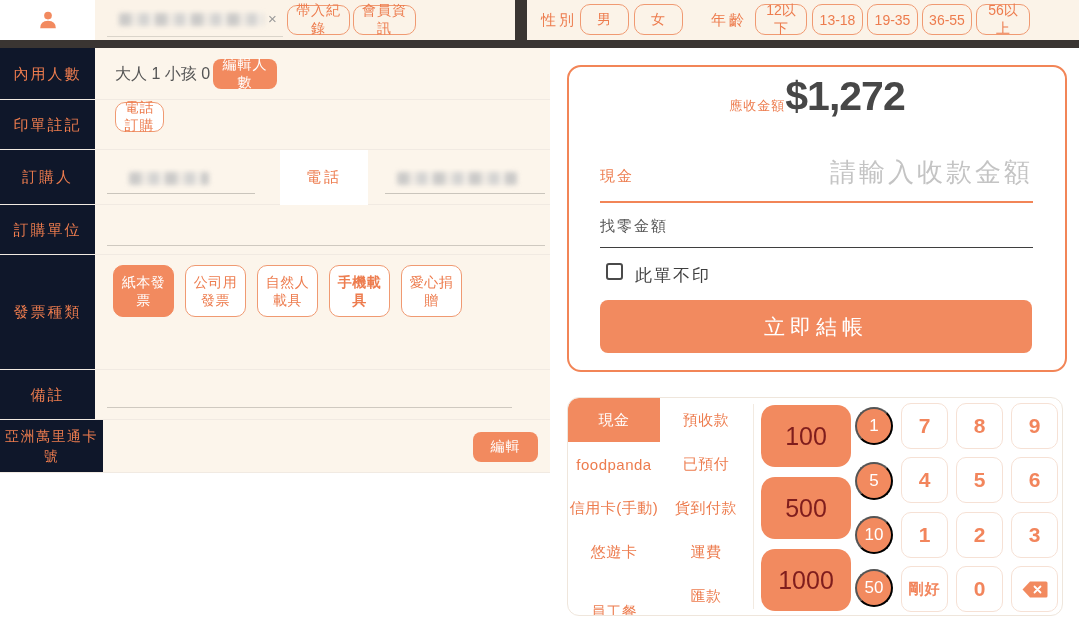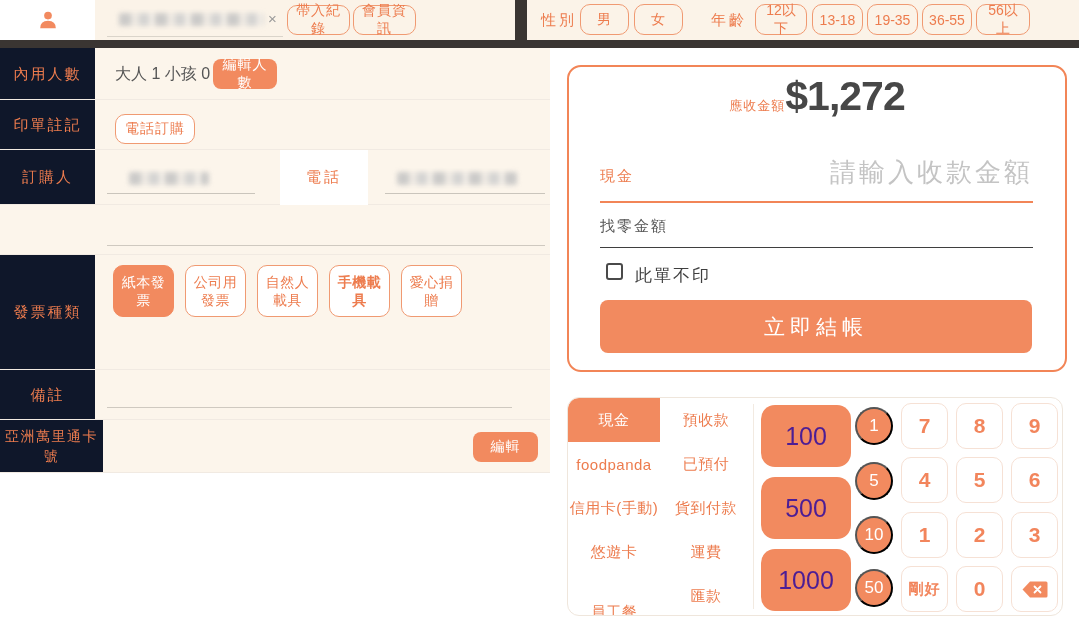--- a/index.html
+++ b/index.html
@@ -52,21 +52,21 @@
   .checkout{position:absolute;left:31px;right:33px;top:233px;height:53px;background:#F28A5F;border:none;
     border-radius:8px;color:#fff;font-size:21px;letter-spacing:5px;display:flex;align-items:center;justify-content:center;cursor:pointer;}
   
   .kp-card{left:567px;top:397px;width:496px;height:219px;background:#fff;
     border:1px solid #EFE6DC;border-radius:12px;box-sizing:border-box;overflow:hidden;}
   .method-cell{position:absolute;width:92px;height:44px;display:flex;align-items:center;justify-content:center;
     color:#ED7C4E;font-size:15px;letter-spacing:.5px;cursor:pointer;white-space:nowrap;}
   .method-cell.selected{background:#F28A5F;color:#fff;border-top-left-radius:11px;}
   .v-div{position:absolute;left:185px;top:6px;bottom:6px;border-left:1px solid #F2EAE1;}
   .quick-btn{position:absolute;left:193px;width:90px;height:62px;background:#F28A5F;border:none;border-radius:14px;
-    color:#4c1d95;font-size:25px;display:flex;align-items:center;justify-content:center;cursor:pointer;}
+    color:#7f1d1d;font-size:25px;display:flex;align-items:center;justify-content:center;cursor:pointer;}
   .denom{position:absolute;left:287px;width:38px;height:38px;border-radius:50%;background:#F28A5F;color:#fff;
     font-size:17px;display:flex;align-items:center;justify-content:center;cursor:pointer;}
   .key{position:absolute;width:47px;height:46px;background:#fff;border:1px solid #F6E1D5;border-radius:10px;
     color:#F2855C;font-size:21px;font-weight:bold;display:flex;align-items:center;justify-content:center;cursor:pointer;box-sizing:border-box;}
   .key.small{font-size:15px;letter-spacing:1px;}
 </style>
 </head>
 <body>
 
 <div class="abs topbar" style="left:0;top:0;width:515px;height:40px;">
@@ -104,37 +104,38 @@
 <div class="abs dark" style="left:0;top:40px;width:1079px;height:8px;"></div>
 
 <div class="row" style="top:48px;height:52px;">
   <div class="labelcell">內用人數</div>
   <span class="abs formtext" style="left:115px;top:16px;">大人 1  小孩 0</span>
   <button class="abs fill-btn" style="left:213px;top:11px;width:64px;height:30px;">編輯人數</button>
 </div>
 
 <div class="row" style="top:100px;height:50px;">
   <div class="labelcell">印單註記</div>
-  <button class="abs pill white" style="left:115px;top:14px;width:80px;height:30px;">電話訂購</button>
+  <button class="abs pill white" style="left:115px;top:2px;width:49px;height:30px;">電話訂購</button>
 </div>
 
 <div class="row" style="top:150px;height:55px;">
   <div class="labelcell">訂購人</div>
   <div class="abs" style="left:107px;top:10px;width:148px;height:33px;border-bottom:1px solid #CAC5BC;">
     <span class="redact" style="position:absolute;left:22px;top:12px;width:80px;"></span>
   </div>
   <div class="abs" style="left:280px;top:0;width:88px;height:55px;background:#fff;display:flex;align-items:center;justify-content:center;">
     <span class="toplabel">電話</span>
   </div>
   <div class="abs" style="left:385px;top:10px;width:160px;height:33px;border-bottom:1px solid #CAC5BC;">
     <span class="redact" style="position:absolute;left:12px;top:12px;width:120px;"></span>
   </div>
 </div>
 
 <div class="row" style="top:205px;height:50px;">
+  <div class="labelcell">訂購單位</div>
   <div class="abs uline" style="left:107px;top:8px;width:438px;height:32px;"></div>
 </div>
 
 <div class="row" style="top:255px;height:115px;">
   <div class="labelcell">發票種類</div>
   <button class="inv-btn filled" style="left:113px;top:10px;">紙本發票</button>
   <button class="inv-btn outline" style="left:185px;top:10px;">公司用發票</button>
   <button class="inv-btn outline" style="left:257px;top:10px;">自然人載具</button>
   <button class="inv-btn outline" style="left:329px;top:10px;font-weight:bold;">手機載具</button>
   <button class="inv-btn outline" style="left:401px;top:10px;">愛心捐贈</button>

